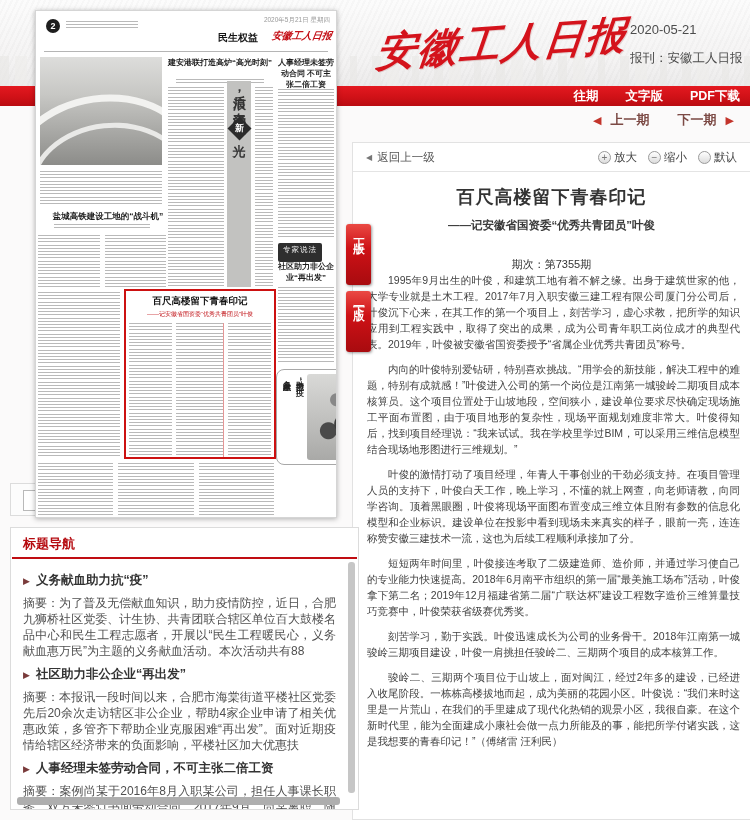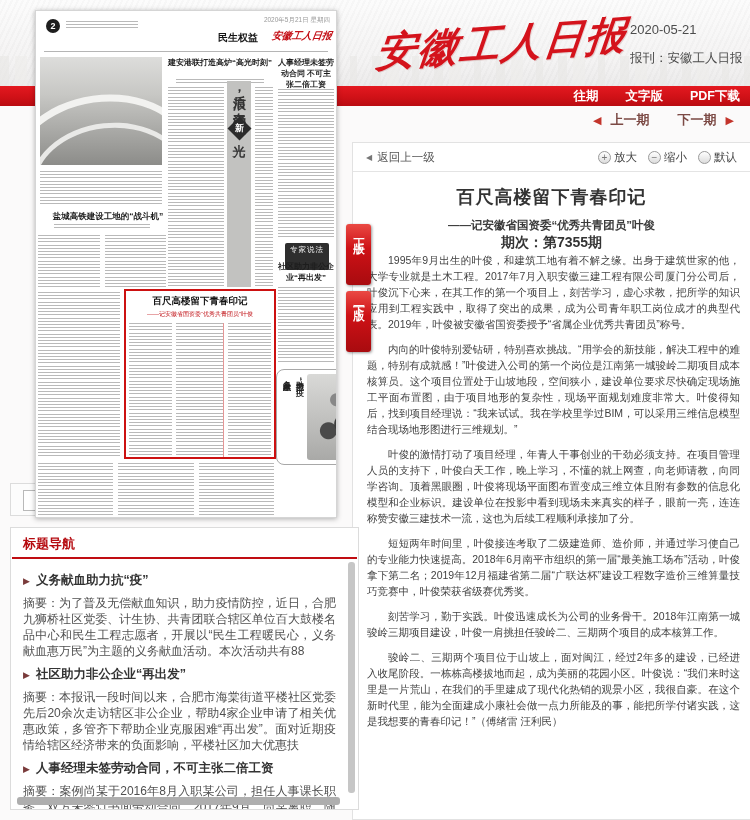--- a/index.html
+++ b/index.html
@@ -45,21 +45,21 @@
   .zctl { display:flex; align-items:center; gap:3px; cursor:pointer; }
   .zico { display:inline-block; width:13px; height:13px; border:1px solid #9a9a9a; border-radius:50%;
     background:linear-gradient(#ffffff,#dcdcdc); position:relative; }
   .zico::before { position:absolute; left:0; right:0; top:0; bottom:0; display:flex; align-items:center;
     justify-content:center; font-size:10px; line-height:11px; color:#777; }
   .zico.plus::before { content:"+"; }
   .zico.minus::before { content:"−"; }
   .title-block { text-align:center; padding-top:13px; }
   .art-title { font-size:18px; font-weight:bold; color:#333; letter-spacing:1px; }
   .art-subtitle { margin-top:9px; font-size:11.5px; font-weight:bold; color:#3a3a3a; }
-  .art-issue { margin-top:1px; font-size:14px; font-weight:bold; color:#333; }
+  .art-issue { margin-top:24px; font-size:11px; font-weight:normal; color:#333; }
   .art-body { margin-top:0; padding:0 10px 0 14px; }
   .art-body p { font-size:10.5px; line-height:16px; color:#424242; text-align:justify;
     text-indent:2em; margin-bottom:9px; }
 
   
   .paper-thumb { position:absolute; left:35px; top:10px; width:302px; height:508px; background:#fff;
     border:1px solid #d5d5d5; box-shadow:0 1px 5px rgba(0,0,0,.3); z-index:5; overflow:hidden; }
   .pt-abs { position:absolute; }
   .ft { background-image:repeating-linear-gradient(180deg,#9b9b9b 0 1px, transparent 1px 3.2px); opacity:.7; }
   .ft2col { display:flex; gap:5px; } .ft2col > div { flex:1; }
@@ -92,21 +92,21 @@
     display:flex; flex-direction:column; align-items:center; }
   .vbanner .vtxt { writing-mode:vertical-rl; font-size:13px; font-weight:bold; color:#333;
     letter-spacing:2px; margin-top:3px; }
   .vdiamond { width:17px; height:17px; background:#2b2b2b; transform:rotate(45deg); margin-top:7px;
     display:flex; align-items:center; justify-content:center; }
   .vdiamond span { transform:rotate(-45deg); color:#fff; font-size:9px; font-weight:bold; }
   .vchar { font-size:13px; font-weight:bold; color:#333; margin-top:6px; }
   .pt-headline-r { left:242px; top:46px; width:56px; text-align:center; font-size:8px;
     font-weight:bold; color:#1d1d1d; }
   .pt-ftR { left:242px; top:78px; width:56px; height:150px; }
-  .pt-expert { left:249px; top:232px; width:44px; height:27px; background:#2e2e2e; border-radius:2px;
+  .pt-expert { left:242px; top:232px; width:44px; height:19px; background:#2e2e2e; border-radius:2px;
     color:#f3f3f3; font-size:7.5px; text-align:center; line-height:13px; letter-spacing:1px; }
   .pt-headline-r2 { left:240px; top:250px; width:60px; font-size:8px; font-weight:bold;
     color:#1d1d1d; text-align:center; }
   .pt-ftR2 { left:242px; top:276px; width:56px; height:76px; }
   .pt-redbox { left:88px; top:278px; width:152px; height:170px; border:2px solid #cc1111;
     background:#fff; padding:4px 3px 3px; }
   .pt-redbox .rb-title { text-align:center; font-size:9.5px; font-weight:bold; color:#111; }
   .pt-redbox .rb-sub { text-align:center; font-size:6px; color:#c01015; margin-top:2px; }
   .pt-redbox .rb-cols { display:flex; gap:4px; margin-top:4px; height:134px; }
   .pt-redbox .rb-cols > div { flex:1; }

